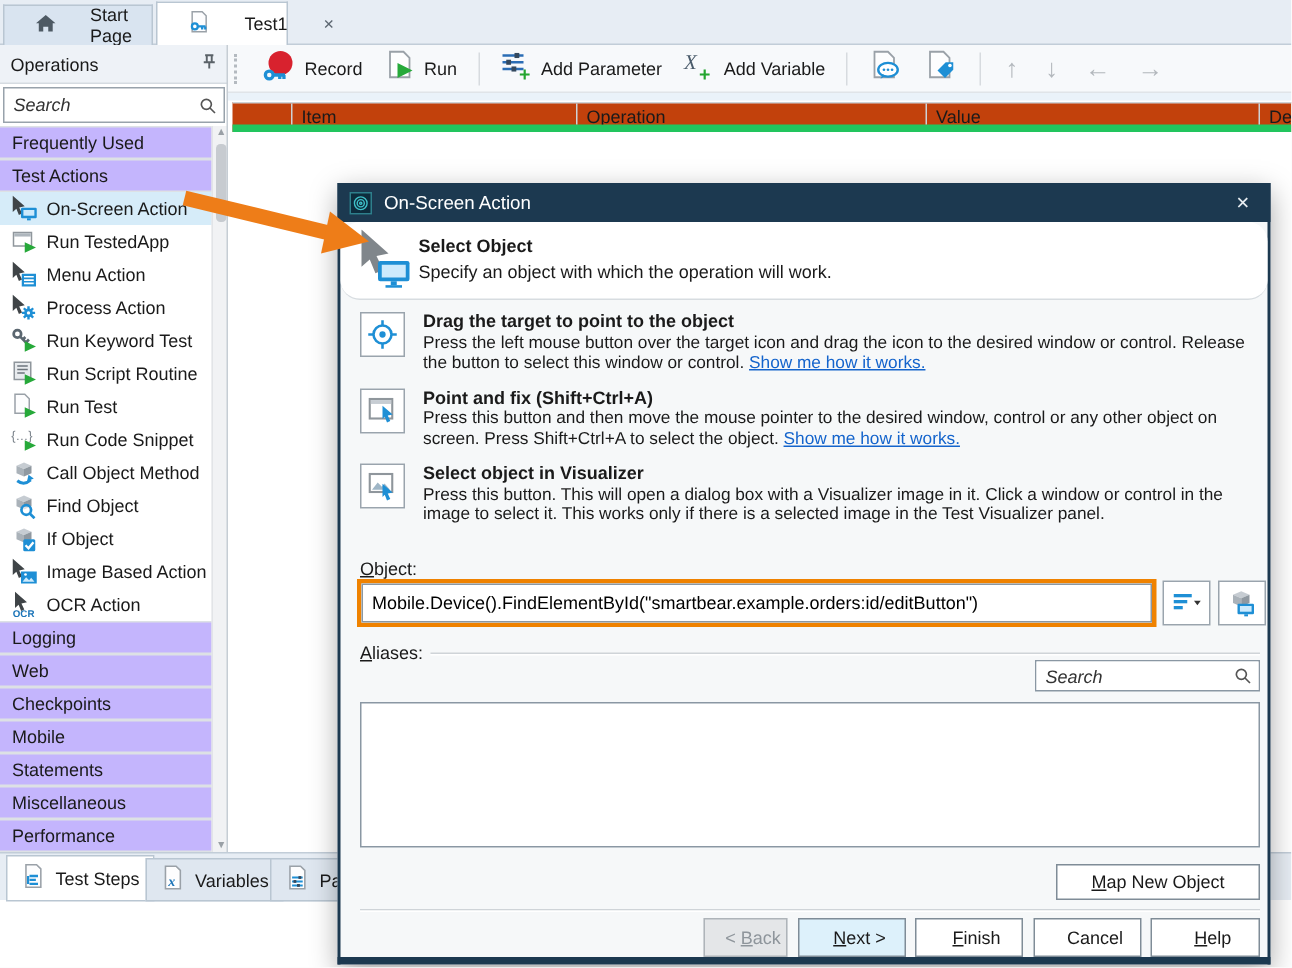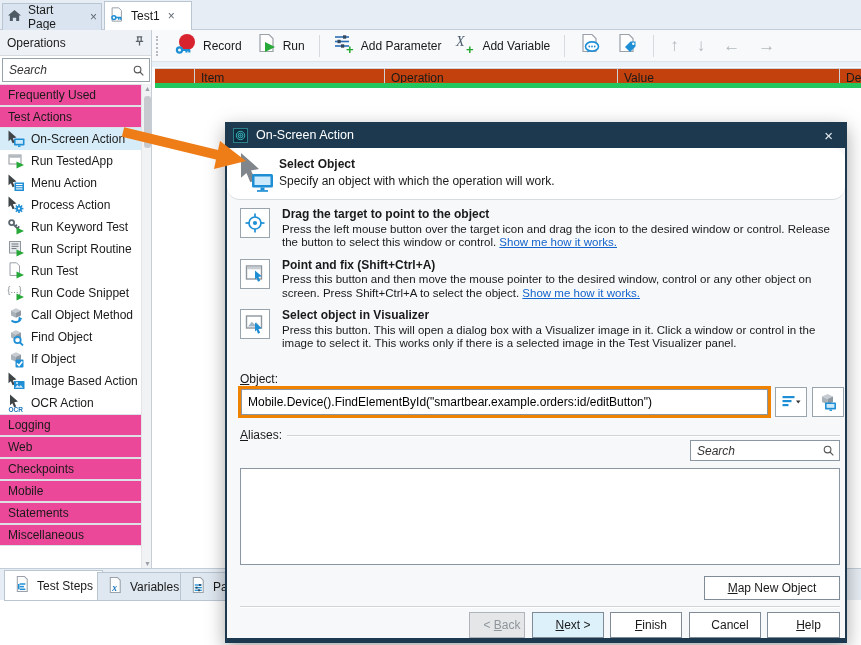--- a/index.html
+++ b/index.html
@@ -2,36 +2,36 @@
 <html><head>
 <meta charset="utf-8">
 <style>
   * { margin:0; padding:0; box-sizing:border-box; }
   html,body { width:861px; height:645px; }
   body { font-family:"Liberation Sans", sans-serif; font-size:12px; color:#1a1a1a; background:#fff; }
   .screen { position:relative; width:861px; height:645px; overflow:hidden; background:#fff; }
 
   
   .tabbar { position:absolute; left:0; top:0; width:861px; height:30px; background:#e7edf4; border-bottom:1px solid #c2cdd8; }
-  .tab { position:absolute; top:3px; height:27px; display:flex; align-items:center; gap:6px; padding:0 4px; border:1px solid #b9c6d2; border-bottom:none; cursor:default; }
+  .tab { position:absolute; top:3px; height:27px; display:flex; align-items:center; gap:22px; padding:0 20px; border:1px solid #b9c6d2; border-bottom:none; cursor:default; }
   .tab.start { left:2px; width:100px; background:#d9e4f0; }
   .tab.active { left:104px; width:88px; background:#fff; top:1px; height:29px; }
   .tab .x { color:#5d6771; font-size:12px; margin-left:2px; }
 
   
   .sidebar { position:absolute; left:0; top:30px; width:164px; height:538px; background:#fff; }
   .panel-head { position:absolute; left:0; top:0; width:152px; height:26px; background:#eef2f7; border-bottom:1px solid #d5dbe1; display:flex; align-items:center; padding:0 7px; }
   .panel-head .t { flex:1; }
   .s-search { position:absolute; left:2px; top:28px; width:148px; height:24px; border:1px solid #98a2ab; background:#fff; }
   .s-search input { width:100%; height:100%; border:none; outline:none; padding:0 22px 0 6px; font:italic 12px "Liberation Sans",sans-serif; background:transparent; }
   .s-search input::placeholder { font-style:italic; color:#333; }
   .s-search .mag { position:absolute; right:4px; top:5px; }
   .s-list { position:absolute; left:0; top:54px; width:152px; height:484px; overflow:hidden; background:#fff; }
   .row { height:22px; display:flex; align-items:center; }
-  .row.g { padding-left:8px; box-shadow: inset 0 1px 0 #dde1e5, inset 0 -1px 0 #dde1e5; background:#ec4899; }
+  .row.g { padding-left:8px; box-shadow: inset 0 1px 0 #dde1e5, inset 0 -1px 0 #dde1e5; background:#c4b5fd; }
   .row.it { padding-left:7px; }
   .row.it .lbl { margin-left:6px; white-space:nowrap; }
   .row.it.sel { background:#d6ecf9; }
   .ic { position:relative; width:18px; height:18px; flex:0 0 18px; }
   .vscroll { position:absolute; right:0; top:0; width:11px; height:484px; background:#f1f2f4; border-left:1px solid #e2e4e7; font-size:7px; color:#9aa0a6; text-align:center; }
   .vscroll .up { position:absolute; top:1px; left:0; width:11px; }
   .vscroll .dn { position:absolute; bottom:1px; left:0; width:11px; }
   .vscroll .thumb { position:absolute; top:12px; left:2px; width:7px; height:52px; background:#c7cbd0; border-radius:3px; }
   .v-sep { position:absolute; left:151px; top:30px; width:1px; height:538px; background:#c6cdd4; }
 
@@ -292,20 +292,23 @@
           <span>Checkpoints</span>
         </div>
       <div class="row g">
           <span>Mobile</span>
         </div>
       <div class="row g">
           <span>Statements</span>
         </div>
       <div class="row g">
           <span>Miscellaneous</span>
+        </div>
+      <div class="row g">
+          <span>Performance</span>
         </div>
 
       <div class="vscroll">
         <span class="up">▲</span>
         <span class="thumb"></span>
         <span class="dn">▼</span>
       </div>
     </div>
   </div>
   <div class="v-sep"></div>

